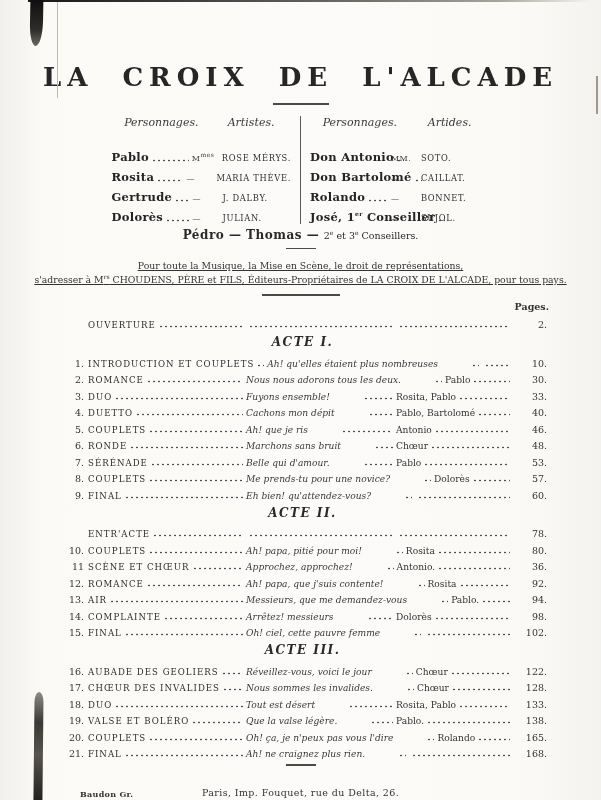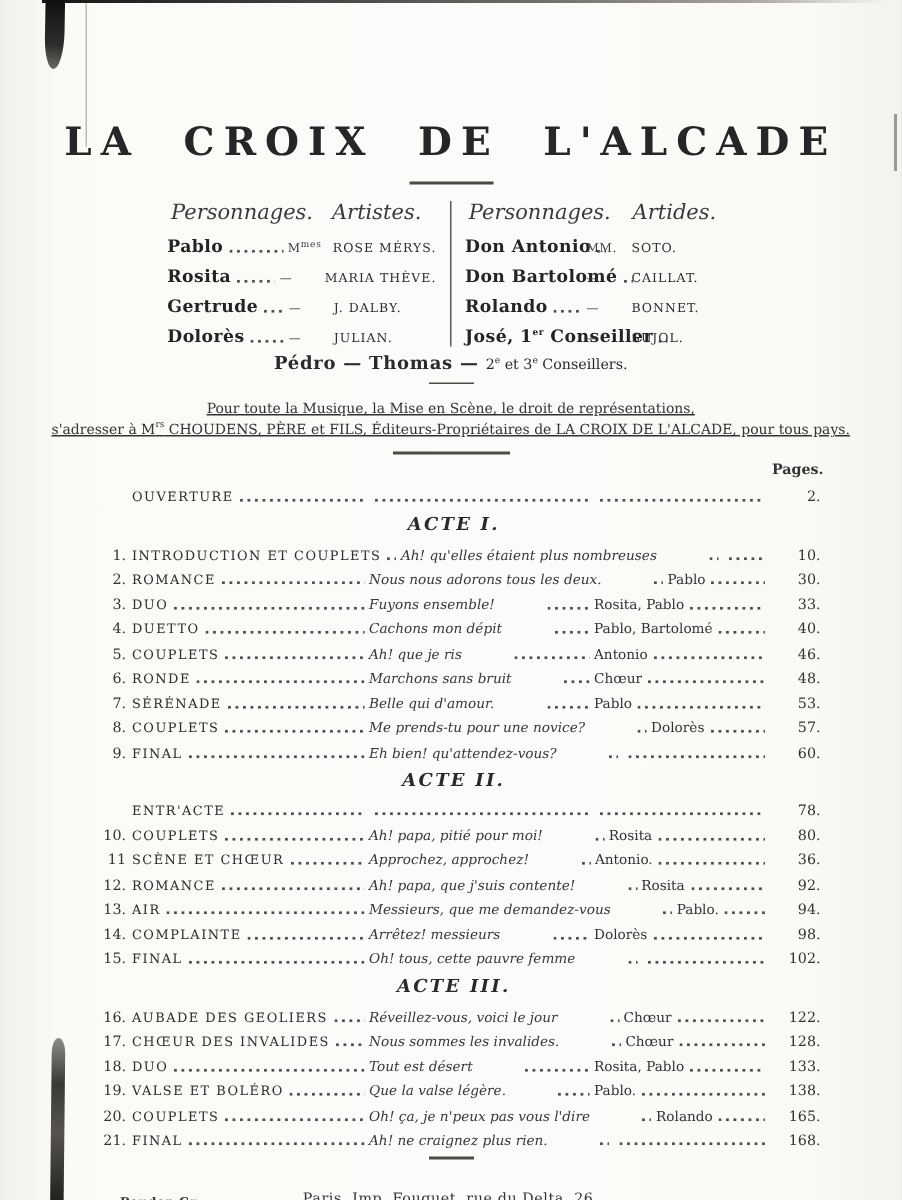--- a/index.html
+++ b/index.html
@@ -1,18 +1,18 @@
 <!DOCTYPE html>
 <html><head>
 <meta charset="utf-8">
 <style>
   html,body{margin:0;padding:0;background:#e8e6e1;}
   .sheet{
     position:relative;width:601px;height:800px;margin:0 auto;overflow:hidden;
-    box-sizing:border-box;padding-top:74px;
+    box-sizing:border-box;padding-top:56px;
     background:linear-gradient(90deg,#f1f0ec,#fbfaf7 7%,#fcfbf9 55%,#faf9f6 90%,#f3f2ee);
     color:#2b2b2b;font-family:"DejaVu Serif","Liberation Serif",serif;
   }
   
   .art-top-line{position:absolute;left:28px;top:0;width:562px;height:2px;
     background:linear-gradient(90deg,#161616,#3d3d3d 28%,#6e6c68 58%,#a8a49e 84%,rgba(170,166,160,0));}
   .art-top-bar{position:absolute;left:30px;top:0;width:13px;height:46px;
     background:linear-gradient(180deg,#101010,#2e2d2b 65%,#6b6963);border-radius:0 0 55% 45%;transform:rotate(1deg);}
   .art-left-line{position:absolute;left:57px;top:2px;width:1px;height:96px;background:#beb9b1;}
   .art-bottom-bar{position:absolute;left:34px;top:692px;width:9px;height:108px;
@@ -24,21 +24,21 @@
     letter-spacing:6px;word-spacing:14px;color:#262626;}
   .subtitle{margin-top:9px;text-align:center;font-size:10px;letter-spacing:2.5px;color:#333;}
   .rule{height:1.5px;background:#4a4a47;margin:0 auto;}
   .rule-sm{width:56px;margin-top:11px;}
   .rule-xs{width:30px;margin-top:6px;}
   .rule-md{width:78px;margin-top:7px;}
 
   .cast{display:flex;width:396px;margin:11px auto 0;}
   .cast-col{flex:1;padding:0 9px;min-width:0;}
   .cast-col.left{border-right:1px solid #5a5a57;}
-  .cast-head{display:flex;font-style:italic;font-size:14px;color:#3a3a3a;margin-bottom:1px;}
+  .cast-head{display:flex;font-style:italic;font-size:11px;color:#3a3a3a;margin-bottom:15px;}
   .ch-p{flex:1.25;text-align:center;}
   .ch-a{flex:1;text-align:center;}
   .cast-row{display:flex;align-items:flex-end;height:20px;min-width:0;}
   .role-cell{flex:1.18;display:flex;align-items:flex-end;min-width:0;}
   .role{font-weight:bold;font-size:11.5px;letter-spacing:.3px;white-space:nowrap;color:#242424;}
   .sep{width:30px;flex:none;font-size:8px;letter-spacing:.5px;padding-bottom:1px;color:#3a3a3a;}
   .artist{flex:1;font-size:8.3px;letter-spacing:.7px;white-space:nowrap;padding-bottom:1px;color:#2f2f2f;}
   .cast-footer{text-align:center;margin-top:4px;font-size:11px;color:#2a2a2a;}
   .cast-footer .cf-bold{font-weight:bold;font-size:12px;letter-spacing:.5px;}
   .cast-footer .cf-rest{font-size:9.5px;}
@@ -432,21 +432,21 @@
         </span>
         <span class="page">98.</span>
       </div>
       <div class="toc-row">
         <span class="num">15.</span>
         <span class="cell title-cell">
           <span class="t-title">FINAL</span>
           <span class="dots"></span>
         </span>
         <span class="cell incipit-cell">
-          <span class="t-incipit">Oh! tous, cette pauvre femme</span>
+          <span class="t-incipit">Oh! ciel, cette pauvre femme</span>
           <span class="dots"></span>
         </span>
         <span class="cell performer-cell">
           <span class="dots"></span>
         </span>
         <span class="page">102.</span>
       </div>
       <div class="act-heading">ACTE III.</div>
       <div class="toc-row">
         <span class="num">16.</span>

